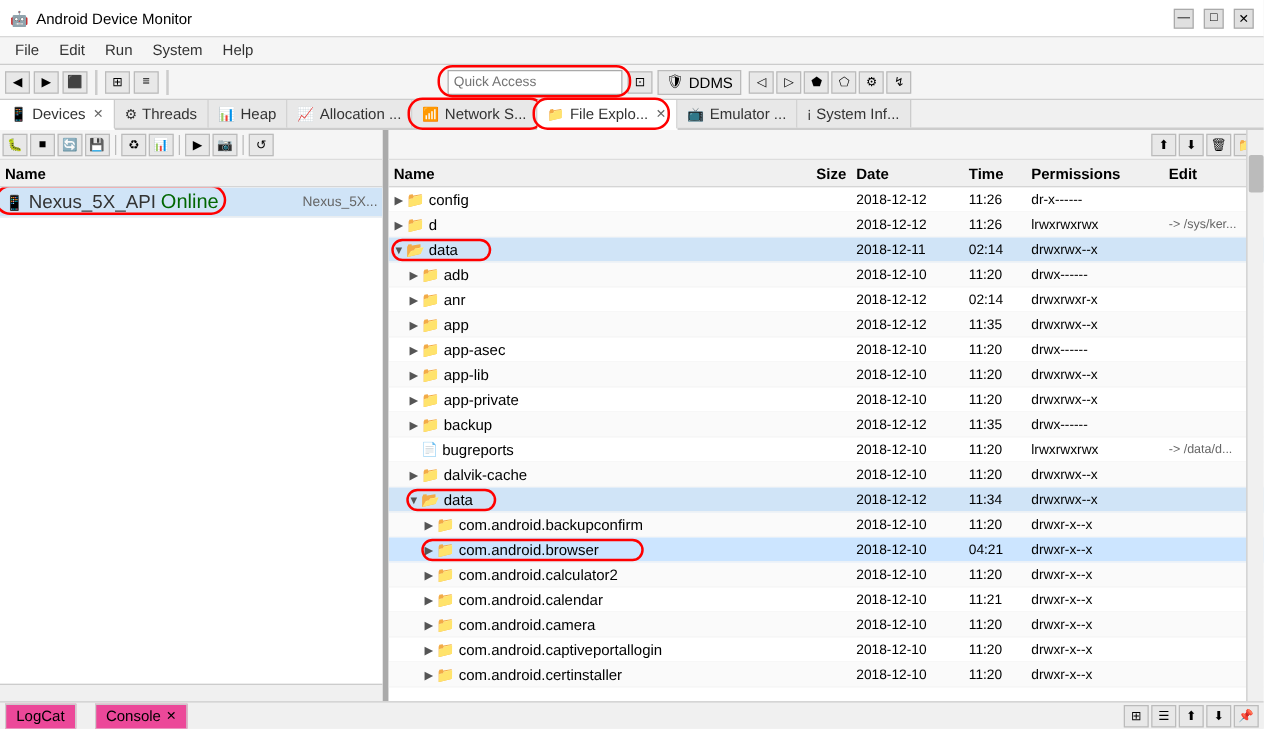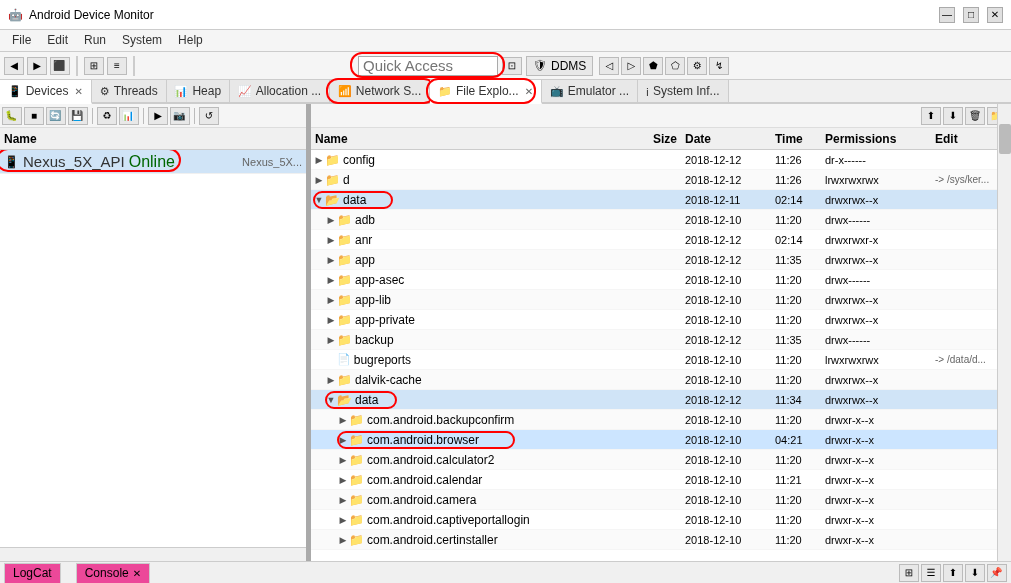--- a/index.html
+++ b/index.html
@@ -187,21 +187,21 @@
     }
     .search-box {
       display: flex;
       align-items: center;
       border: 1px solid #aaa;
       background: #fff;
       height: 20px;
       padding: 0 4px;
       width: 140px;
     }
-    .search-input { border: none; outline: none; font-size: 15px; width: 100%; }
+    .search-input { border: none; outline: none; font-size: 11px; width: 100%; }
 
     .outer-wrap { position: relative; width: 1011px; height: 583px; overflow: hidden; }
     .ddms-btn {
       display: flex;
       align-items: center;
       background: #e8e8e8;
       border: 1px solid #bbb;
       padding: 1px 6px;
       cursor: pointer;
       font-size: 11px;

